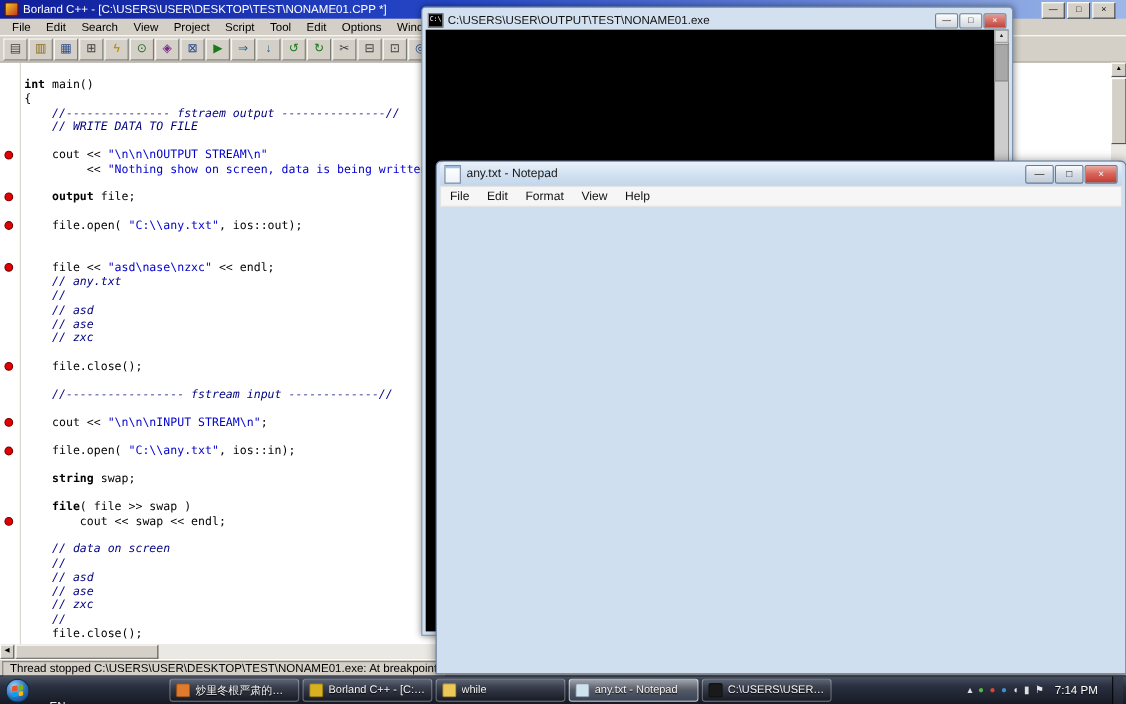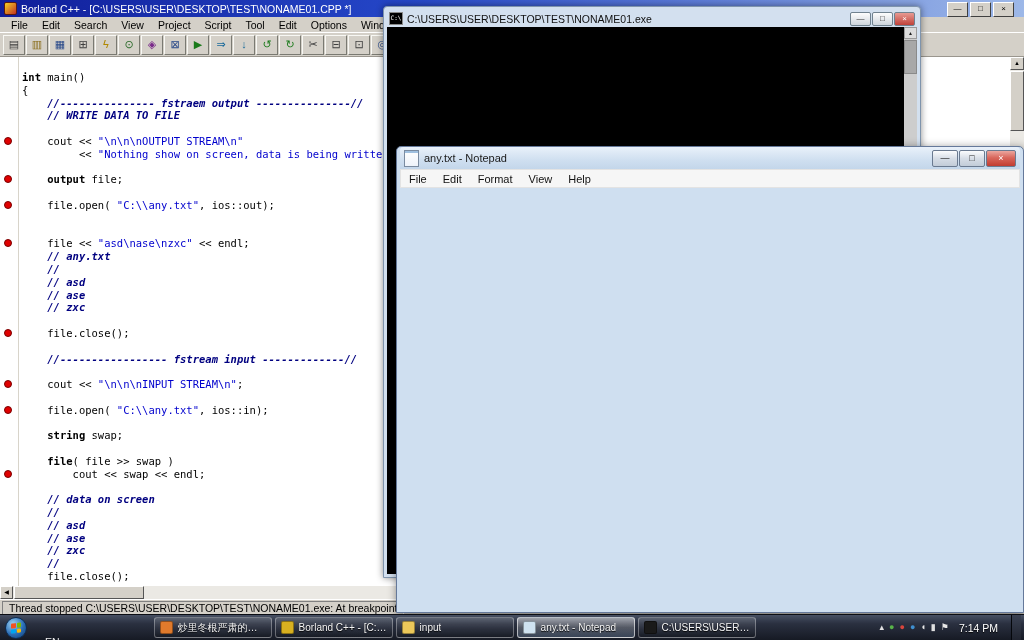--- a/index.html
+++ b/index.html
@@ -22,21 +22,21 @@
   .tb-btn{width:20px;height:18px;background:#d4d0c8;border:1px solid;border-color:#f8f8f4 #7a7a72 #7a7a72 #f8f8f4;
           display:flex;align-items:center;justify-content:center;flex:0 0 auto;}
   .tb-glyph{font-size:11px;line-height:1;}
   .b-editor{position:absolute;left:0;top:57px;width:1024px;height:529px;background:#ffffff;overflow:hidden;}
   .gutter-line{position:absolute;left:18px;top:0;width:1px;height:100%;background:#d8d4ca;}
   .code-area{position:absolute;left:0;top:14px;width:1010px;font-family:"DejaVu Sans Mono",monospace;
              font-size:10.5px;line-height:12.8px;color:#000;}
   .code-line{position:relative;height:12.8px;white-space:pre;padding-left:22px;overflow:hidden;}
   .bp-dot{position:absolute;left:4px;top:2px;width:8px;height:8px;border-radius:50%;background:#e00000;border:1px solid #7a0000;box-sizing:border-box;}
   .seg-k{font-weight:bold;text-align:right;}
-  .seg-c{color:#000080;font-style:italic;font-weight:bold;}
+  .seg-c{color:#000080;font-style:italic;}
   .seg-s{color:#0000cd;}
   .b-hscroll{position:absolute;left:0;top:586px;width:1024px;height:13px;background:#ebe9e4;}
   .hs-btn{position:absolute;top:0;width:13px;height:13px;background:#d4d0c8;border:1px solid;border-color:#fff #555 #555 #fff;
           font-size:6px;text-align:center;line-height:11px;color:#000;box-sizing:border-box;}
   .hs-thumb{position:absolute;left:14px;top:0;width:130px;height:13px;background:#d4d0c8;border:1px solid;border-color:#fff #555 #555 #fff;box-sizing:border-box;}
   .b-vscroll{position:absolute;right:0;top:57px;width:14px;height:529px;background:#ebe9e4;}
   .vs-btn{position:absolute;left:0;width:14px;height:13px;background:#d4d0c8;border:1px solid;border-color:#fff #555 #555 #fff;
           font-size:6px;text-align:center;line-height:11px;color:#000;box-sizing:border-box;}
   .vs-thumb{position:absolute;left:0;top:14px;width:14px;height:60px;background:#d4d0c8;border:1px solid;border-color:#fff #555 #555 #fff;box-sizing:border-box;}
   .b-status{position:absolute;left:0;top:599px;width:1024px;height:15px;background:#d4d0c8;border-top:1px solid #fff;
@@ -253,21 +253,21 @@
       <span class="vs-btn" style="bottom:0;">▼</span>
     </div>
     <div class="b-status">
       <span class="b-status-field">Thread stopped C:\USERS\USER\DESKTOP\TEST\NONAME01.exe: At breakpoint</span>
     </div>
   </div>
 
   <div id="console">
     <div class="c-titlebar">
       <span class="c-icon">C:\</span>
-      <span class="c-title">C:\USERS\USER\DESKTOP\TEST\NONAME01.exe</span>
+      <span class="c-title">C:\USERS\USER\OUTPUT\TEST\NONAME01.exe</span>
       <span class="c-buttons">
           <span class="c-btn">—</span>
           <span class="c-btn">□</span>
           <span class="c-btn close">×</span>
         </span>
     </div>
     <div class="c-body">
       <div class="c-scroll">
         <span class="c-s-btn" style="top:0;">▲</span>
         <span class="c-s-thumb"></span>
@@ -309,21 +309,21 @@
         <div class="task-btn">
           <span class="task-icon" style="background: rgb(224, 122, 44);"></span>
           <span class="task-label">炒里冬根严肃的说...</span>
         </div>
         <div class="task-btn">
           <span class="task-icon" style="background: rgb(216, 176, 32);"></span>
           <span class="task-label">Borland C++ - [C:\U...</span>
         </div>
         <div class="task-btn">
           <span class="task-icon" style="background: rgb(236, 200, 90);"></span>
-          <span class="task-label">input</span>
+          <span class="task-label">while</span>
         </div>
         <div class="task-btn active">
           <span class="task-icon" style="background: rgb(207, 226, 240);"></span>
           <span class="task-label">any.txt - Notepad</span>
         </div>
         <div class="task-btn">
           <span class="task-icon" style="background: rgb(26, 26, 26);"></span>
           <span class="task-label">C:\USERS\USER\DES...</span>
         </div>
       </div>

